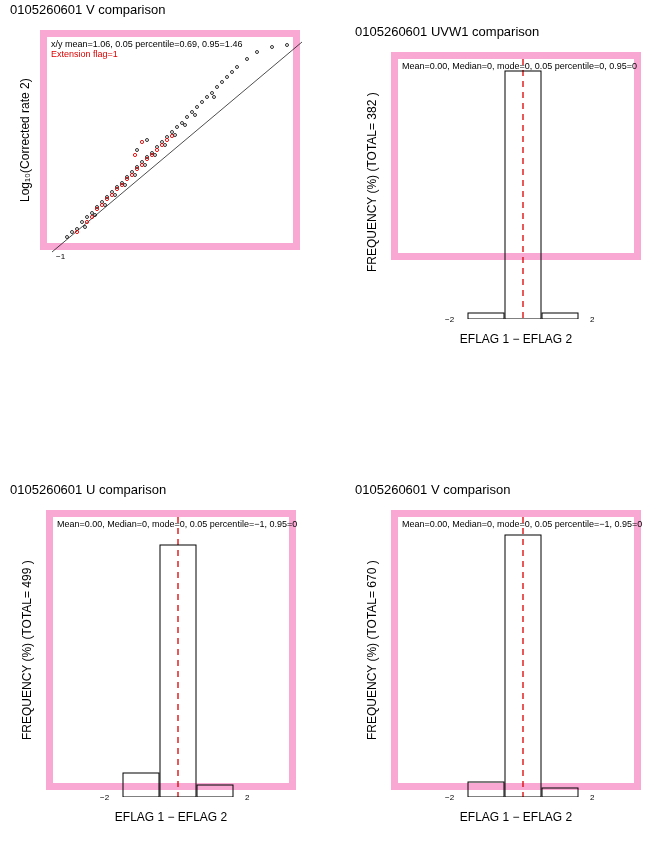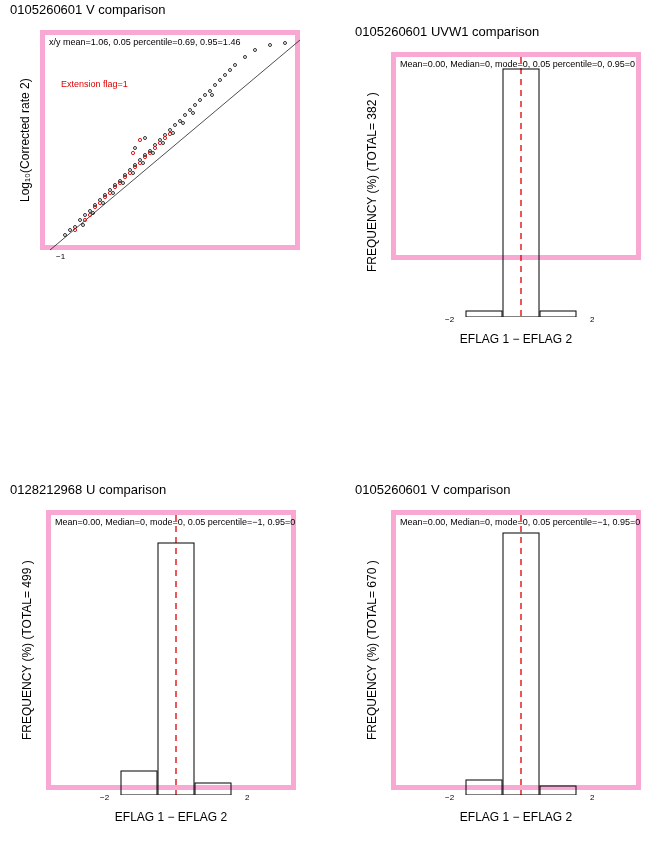--- a/index.html
+++ b/index.html
@@ -17,21 +17,21 @@
   }
   .title {
     position: absolute;
     font-size: 13px;
     text-align: left;
     width: 100%;
     top: -28px;
   }
   .plot-area {
     position: absolute;
-    border: 5px solid #f9a8d4;
+    border: 7px solid #f9a8d4;
     background: #fff;
     box-sizing: border-box;
   }
   .xlabel {
     position: absolute;
     font-size: 12px;
     text-align: center;
     width: 100%;
   }
   .ylabel {
@@ -135,21 +135,21 @@
           <circle cx="105" cy="118" r="1.6"></circle>
         <circle cx="110" cy="113" r="1.6"></circle>
           <circle cx="115" cy="108" r="1.6"></circle>
           <circle cx="120" cy="103" r="1.6"></circle>
         <circle cx="125" cy="99" r="1.6"></circle>
           <circle cx="95" cy="105" r="1.6"></circle>
           <circle cx="88" cy="118" r="1.6"></circle>
       </g>
     </svg>
     <div class="stats" style="left:4px; top:2px;">x/y mean=1.06, 0.05 percentile=0.69, 0.95=1.46</div>
-    <div class="stats red" style="left:16px; top:12px;margin-top:32px;">Extension flag=1</div>
+    <div class="stats red" style="left:4px; top:12px;">Extension flag=1</div>
   </div>
   <div class="ylabel" style="left:8px; top:0; height:220px;">Log₁₀(Corrected rate 2)</div>
   <div class="tick" style="left:46px; top:222px;">−1</div>
 </div>
 
 <div class="panel" style="left:355px; top:52px; width:300px; height:320px;">
   <div class="title">0105260601 UVW1 comparison</div>
   <div class="plot-area" style="left:36px; top:0; width:250px; height:208px;">
     <svg width="250" height="260">
       <line x1="125" y1="0" x2="125" y2="260" stroke="#d00" stroke-width="1.3" stroke-dasharray="6,5"></line>
@@ -160,21 +160,21 @@
     </svg>
     <div class="stats" style="left:4px; top:2px;">Mean=0.00, Median=0, mode=0, 0.05 percentile=0, 0.95=0</div>
   </div>
   <div class="xlabel" style="left:36px; top:280px; width:250px;">EFLAG 1 − EFLAG 2</div>
   <div class="ylabel" style="left:10px; top:0; height:260px;">FREQUENCY (%) (TOTAL= 382 )</div>
   <div class="tick" style="left:90px; top:263px;">−2</div>
   <div class="tick" style="left:235px; top:263px;">2</div>
 </div>
 
 <div class="panel" style="left:10px; top:510px; width:300px; height:330px;">
-  <div class="title">0128212968 U comparison</div>
+  <div class="title">0105260601 U comparison</div>
   <div class="plot-area" style="left:36px; top:0; width:250px; height:280px;">
     <svg width="250" height="280">
       <line x1="125" y1="0" x2="125" y2="280" stroke="#d00" stroke-width="1.3" stroke-dasharray="6,5"></line>
       <rect x="70" y="256" width="36" height="24" fill="none" stroke="#000"></rect>
       <rect x="107" y="28" width="36" height="252" fill="none" stroke="#000"></rect>
       <rect x="144" y="268" width="36" height="12" fill="none" stroke="#000"></rect>
     </svg>
     <div class="stats" style="left:4px; top:2px;">Mean=0.00, Median=0, mode=0, 0.05 percentile=−1, 0.95=0</div>
   </div>
   <div class="xlabel" style="left:36px; top:300px; width:250px;">EFLAG 1 − EFLAG 2</div>

